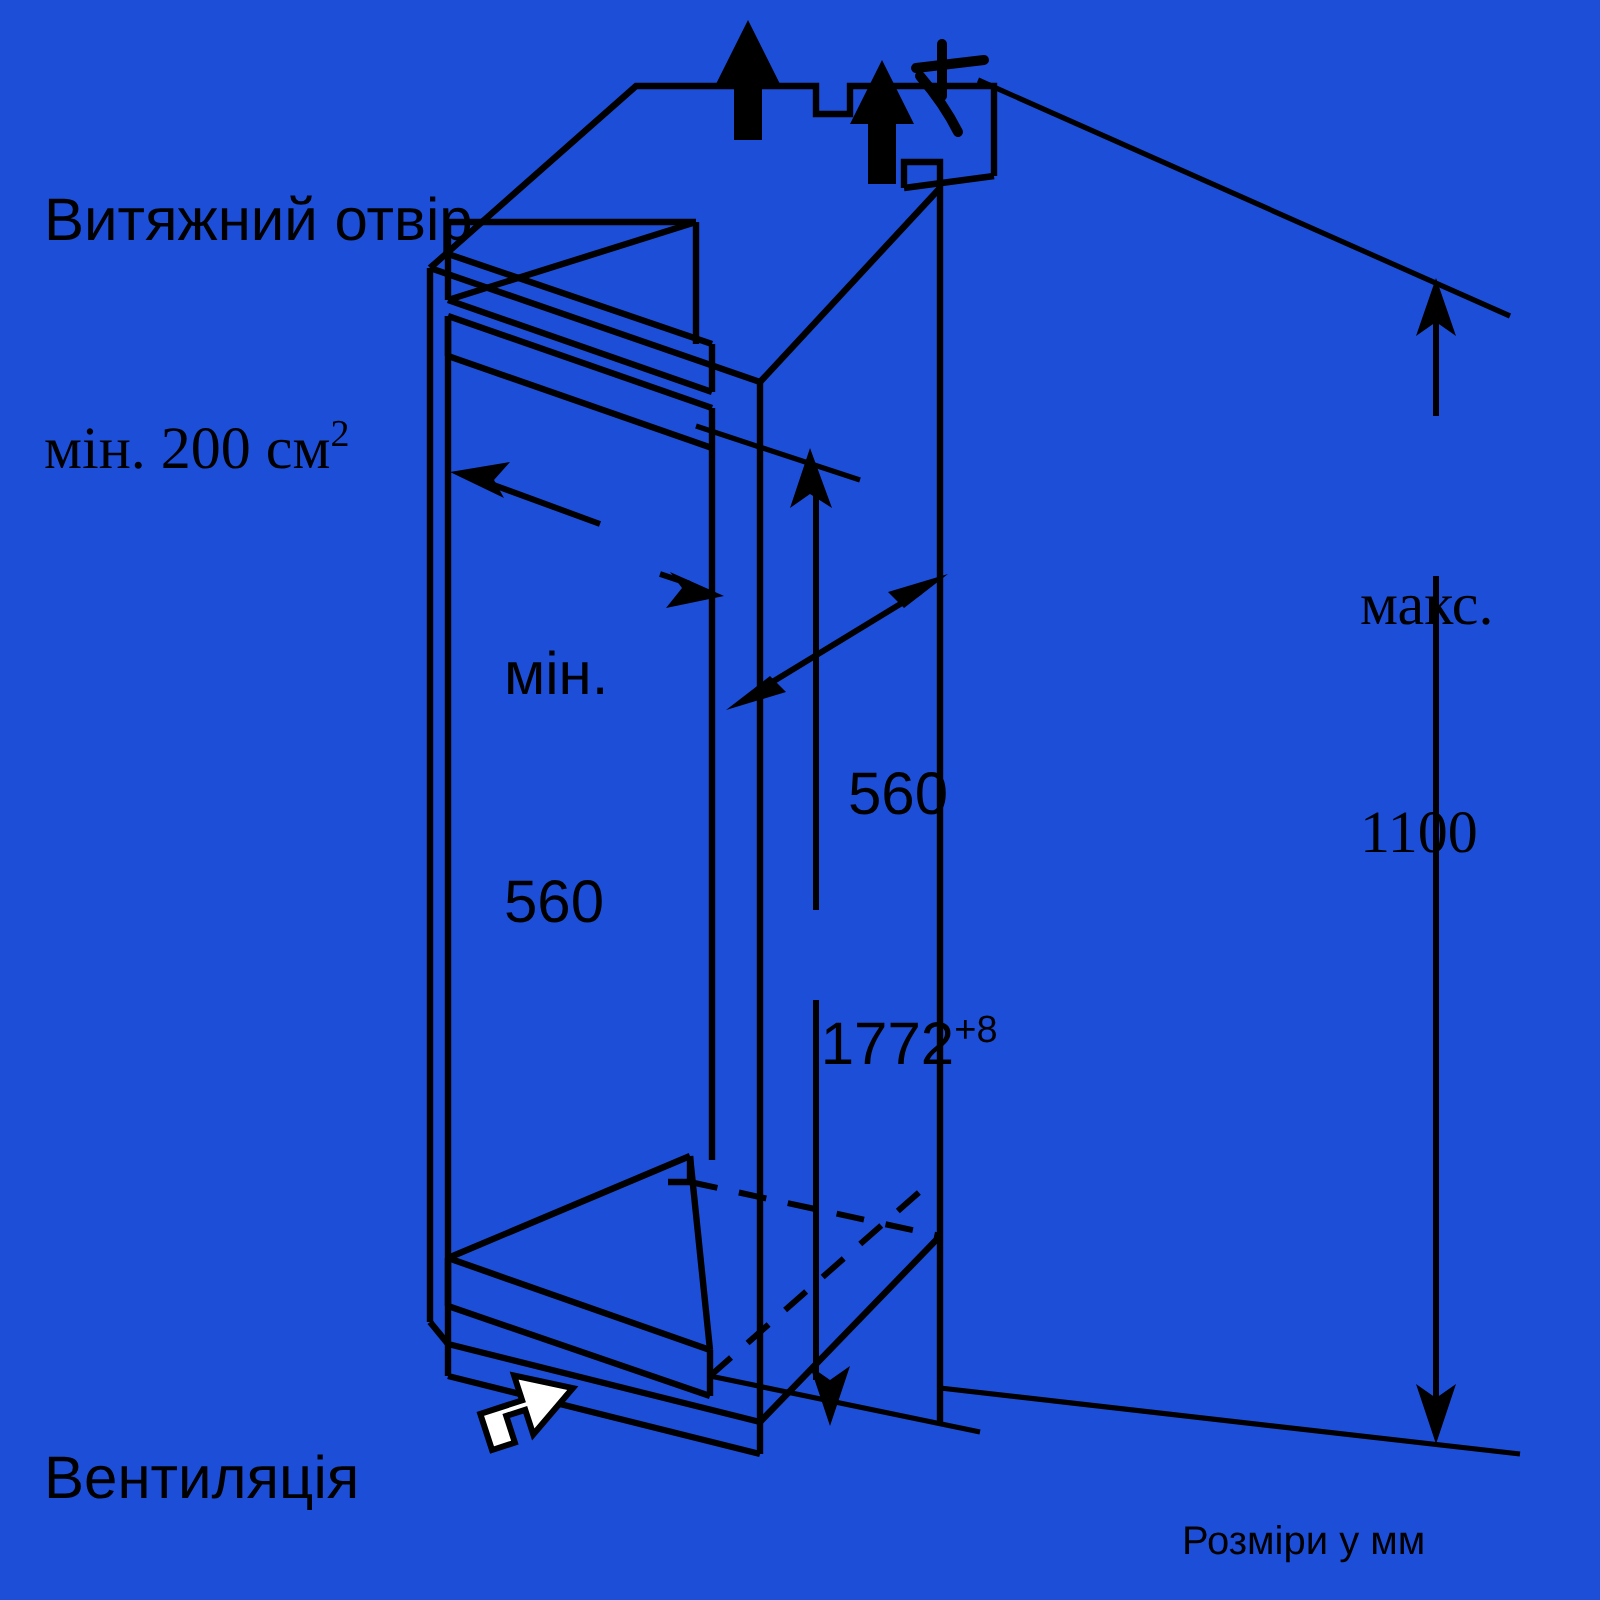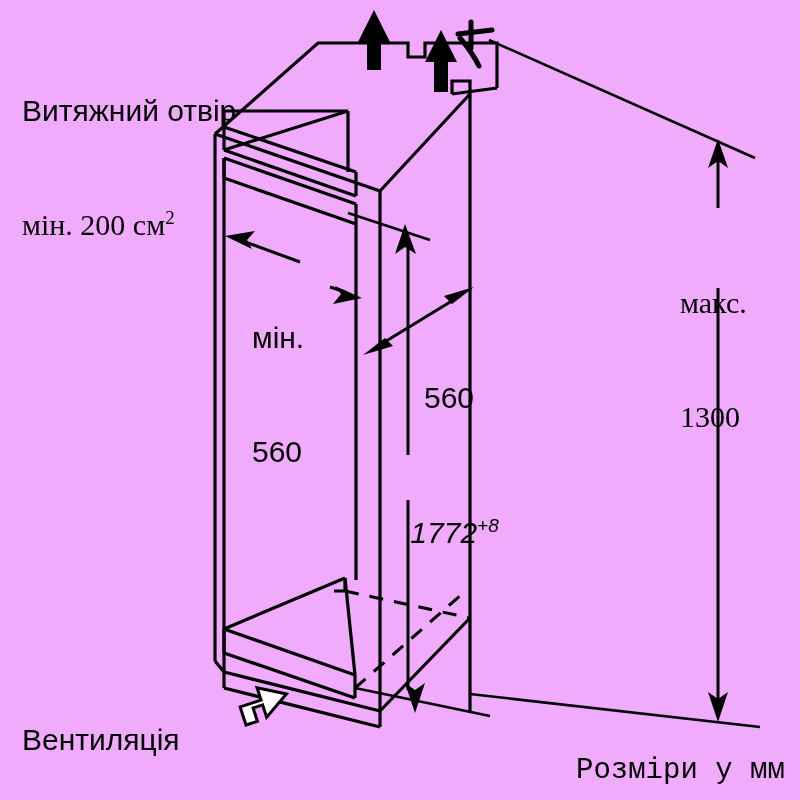--- a/index.html
+++ b/index.html
@@ -4,21 +4,21 @@
 <style>
   html, body {
     margin: 0;
     padding: 0;
     background: #ffffff;
   }
   #page {
     position: relative;
     width: 800px;
     height: 800px;
-    background: #f0abfc;
+    background: #1d4ed8;
     overflow: hidden;
     font-family: "Liberation Sans", sans-serif;
   }
   svg.drawing {
     position: absolute;
     left: 0;
     top: 0;
     width: 800px;
     height: 800px;
   }
@@ -33,23 +33,23 @@
   }
   .lbl sup {
     font-size: 19px;
     line-height: 0;
     vertical-align: super;
   }
   #label-exhaust { left: 22px; top: 16px; }
   #label-max      { left: 680px; top: 208px; font-family: Liberation Serif, serif; }
   #label-min560   { left: 252px; top: 243px; }
   #label-rec560   { left: 424px; top: 303px; text-align: right; }
-  #label-1772     { left: 377px; top: 476px; font-style: italic; }
+  #label-1772     { left: 377px; top: 466px; }
   #label-vent     { left: 22px; top: 645px; }
-  #label-units    { left: 576px; top: 752px; font-size: 29px; font-family: Liberation Mono, monospace; }
+  #label-units    { left: 591px; top: 752px; font-size: 20px; }
   .nowrap { white-space: nowrap; font-family: Liberation Serif, serif; }
 </style>
 </head>
 <body>
 
 <div id="page">
 
   <svg class="drawing" viewBox="0 0 800 800">
 
     <g fill="none" stroke="#000000" stroke-width="3.2" stroke-linejoin="miter" stroke-linecap="butt">
@@ -161,21 +161,21 @@
 
   <div class="lbl" id="label-exhaust">
     <div>Витяжний отвір</div>
     <div class="nowrap">
       <span>мін. 200 см</span><sup>2</sup>
     </div>
   </div>
 
   <div class="lbl" id="label-max">
     <div>макс.</div>
-    <div>1300</div>
+    <div>1100</div>
   </div>
 
   <div class="lbl" id="label-min560">
     <div>мін.</div>
     <div>560</div>
   </div>
 
   <div class="lbl" id="label-rec560">
     <div>560</div>
   </div>

